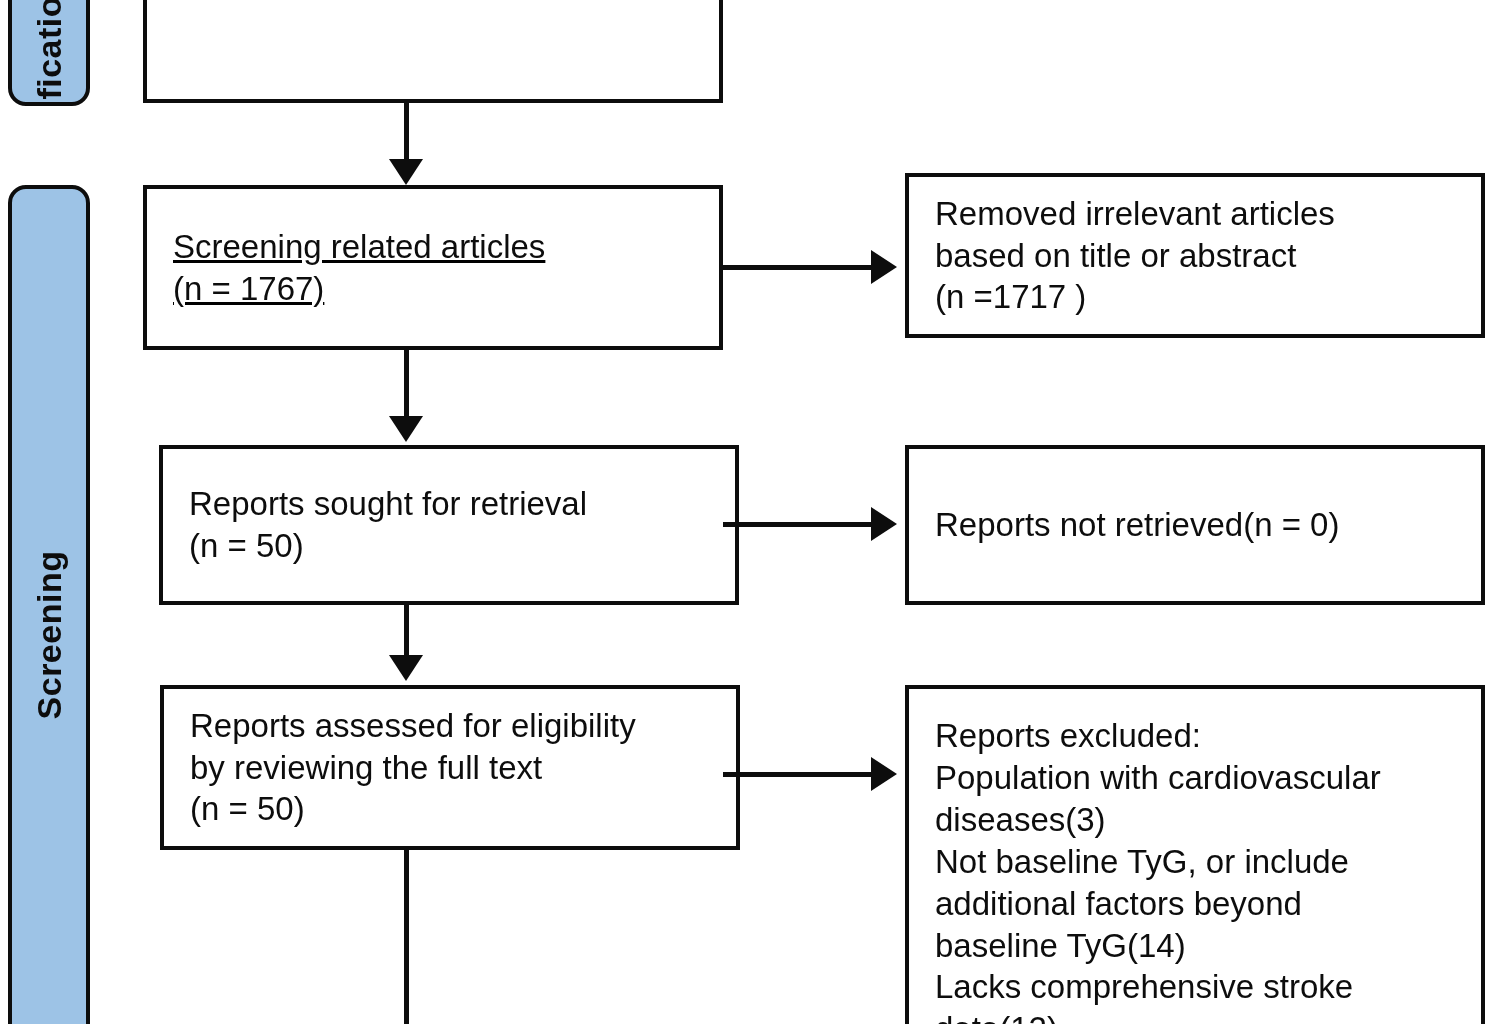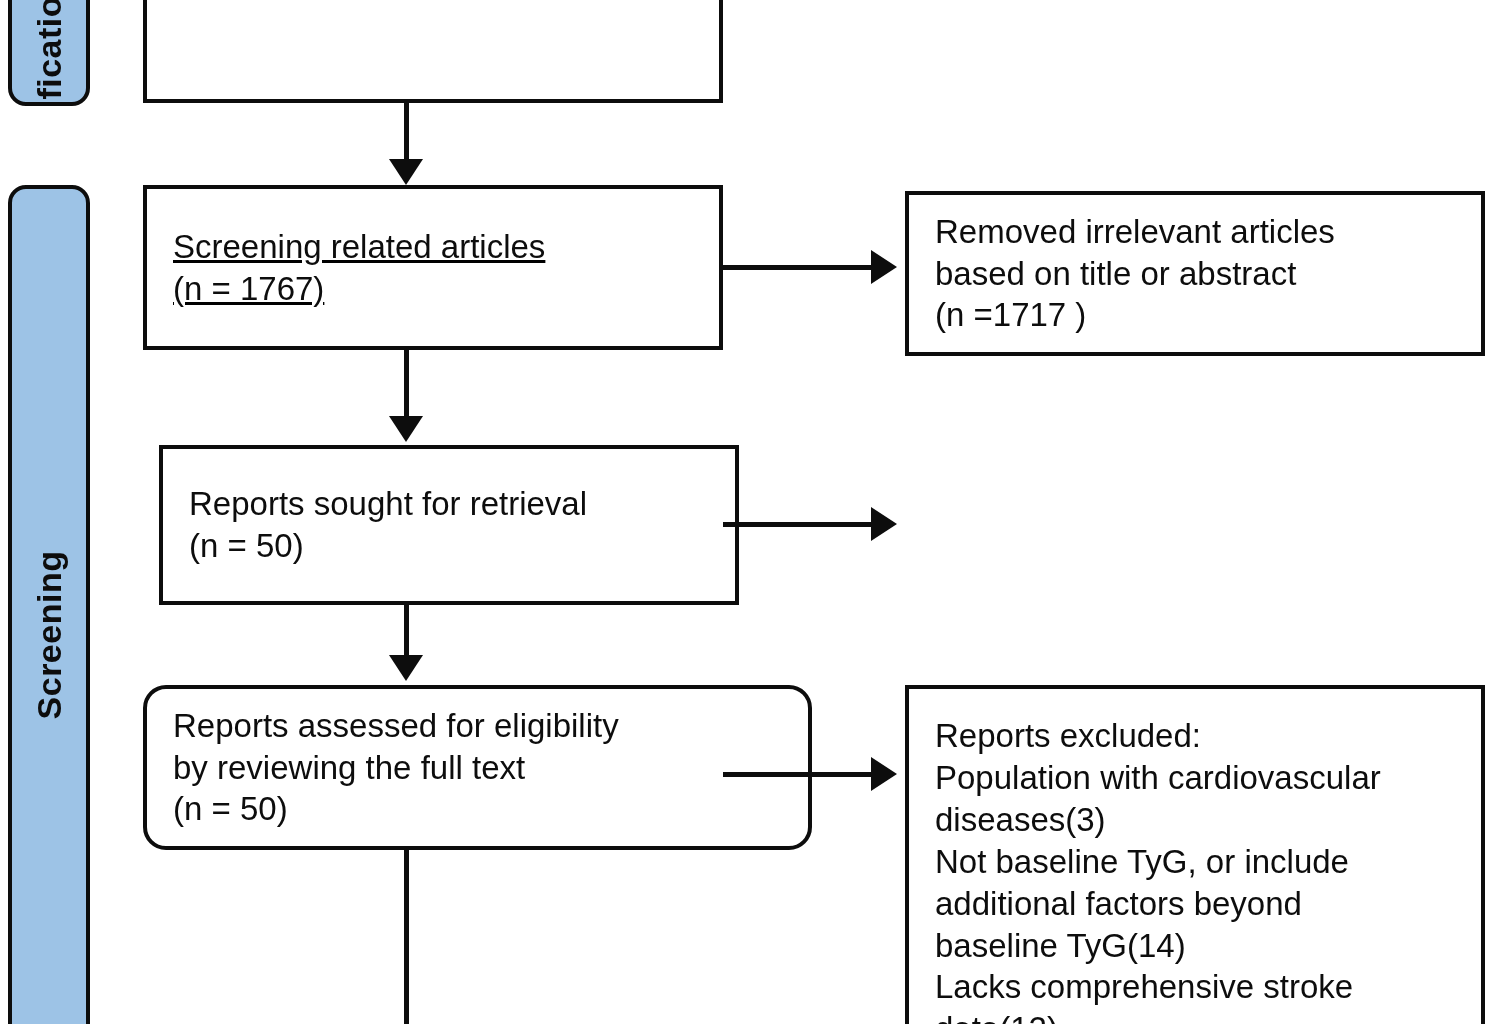--- a/index.html
+++ b/index.html
@@ -97,31 +97,30 @@
     height: 165px;
     text-decoration: underline;
   }
   #box-sought {
     left: 159px;
     top: 445px;
     width: 580px;
     height: 160px;
   }
   #box-eligibility {
-    left: 143px;
+    left: 160px;
     top: 685px;
-    width: 669px;
+    width: 580px;
     height: 165px;
-    border-radius: 23px;
   }
 
   
   #box-removed {
     left: 905px;
-    top: 191px;
+    top: 173px;
     width: 580px;
     height: 165px;
   }
   #box-notretrieved {
     left: 905px;
     top: 445px;
     width: 580px;
     height: 160px;
   }
   #box-excluded {
@@ -193,20 +192,23 @@
 by reviewing the full text
 (n = 50)</div>
   </div>
 
   <div id="box-removed" class="flow-box">
     <div class="box-text">Removed irrelevant articles
 based on title or abstract
 (n =1717 )</div>
   </div>
 
+  <div id="box-notretrieved" class="flow-box">
+    <div class="box-text">Reports not retrieved(n = 0)</div>
+  </div>
 
   <div id="box-excluded" class="flow-box">
     <div class="box-text">Reports excluded:
 Population with cardiovascular
 diseases(3)
 Not baseline TyG, or include
 additional factors beyond
 baseline TyG(14)
 Lacks comprehensive stroke
 data(12)</div>

